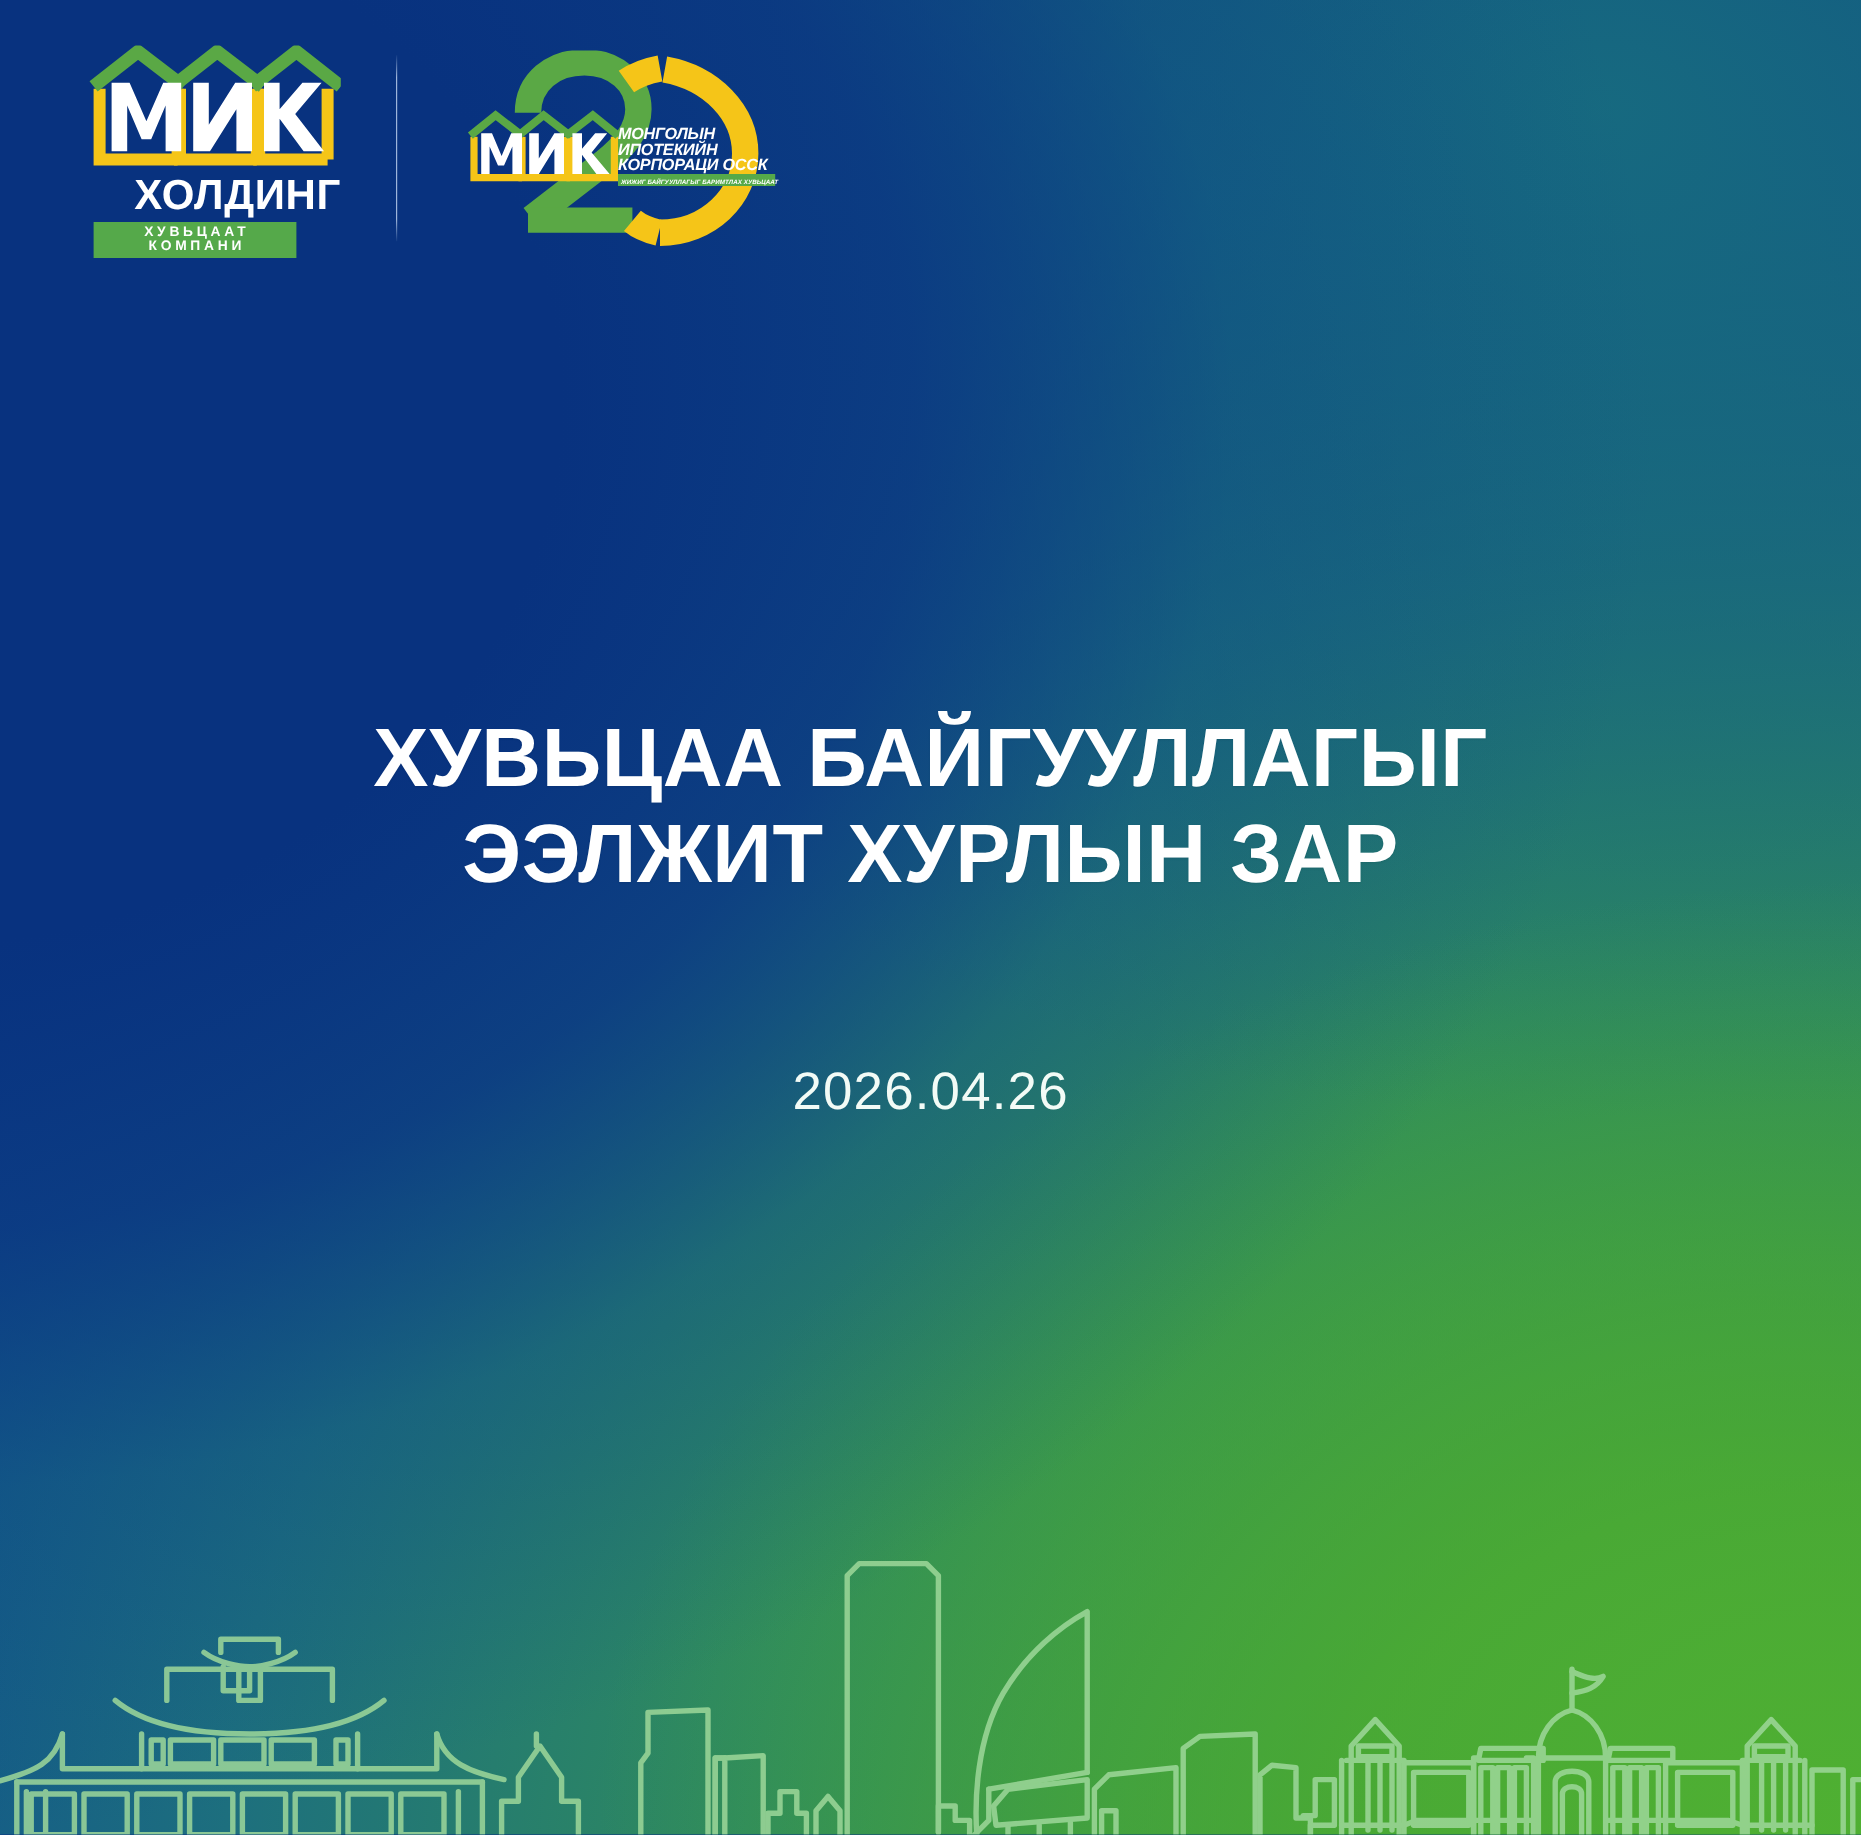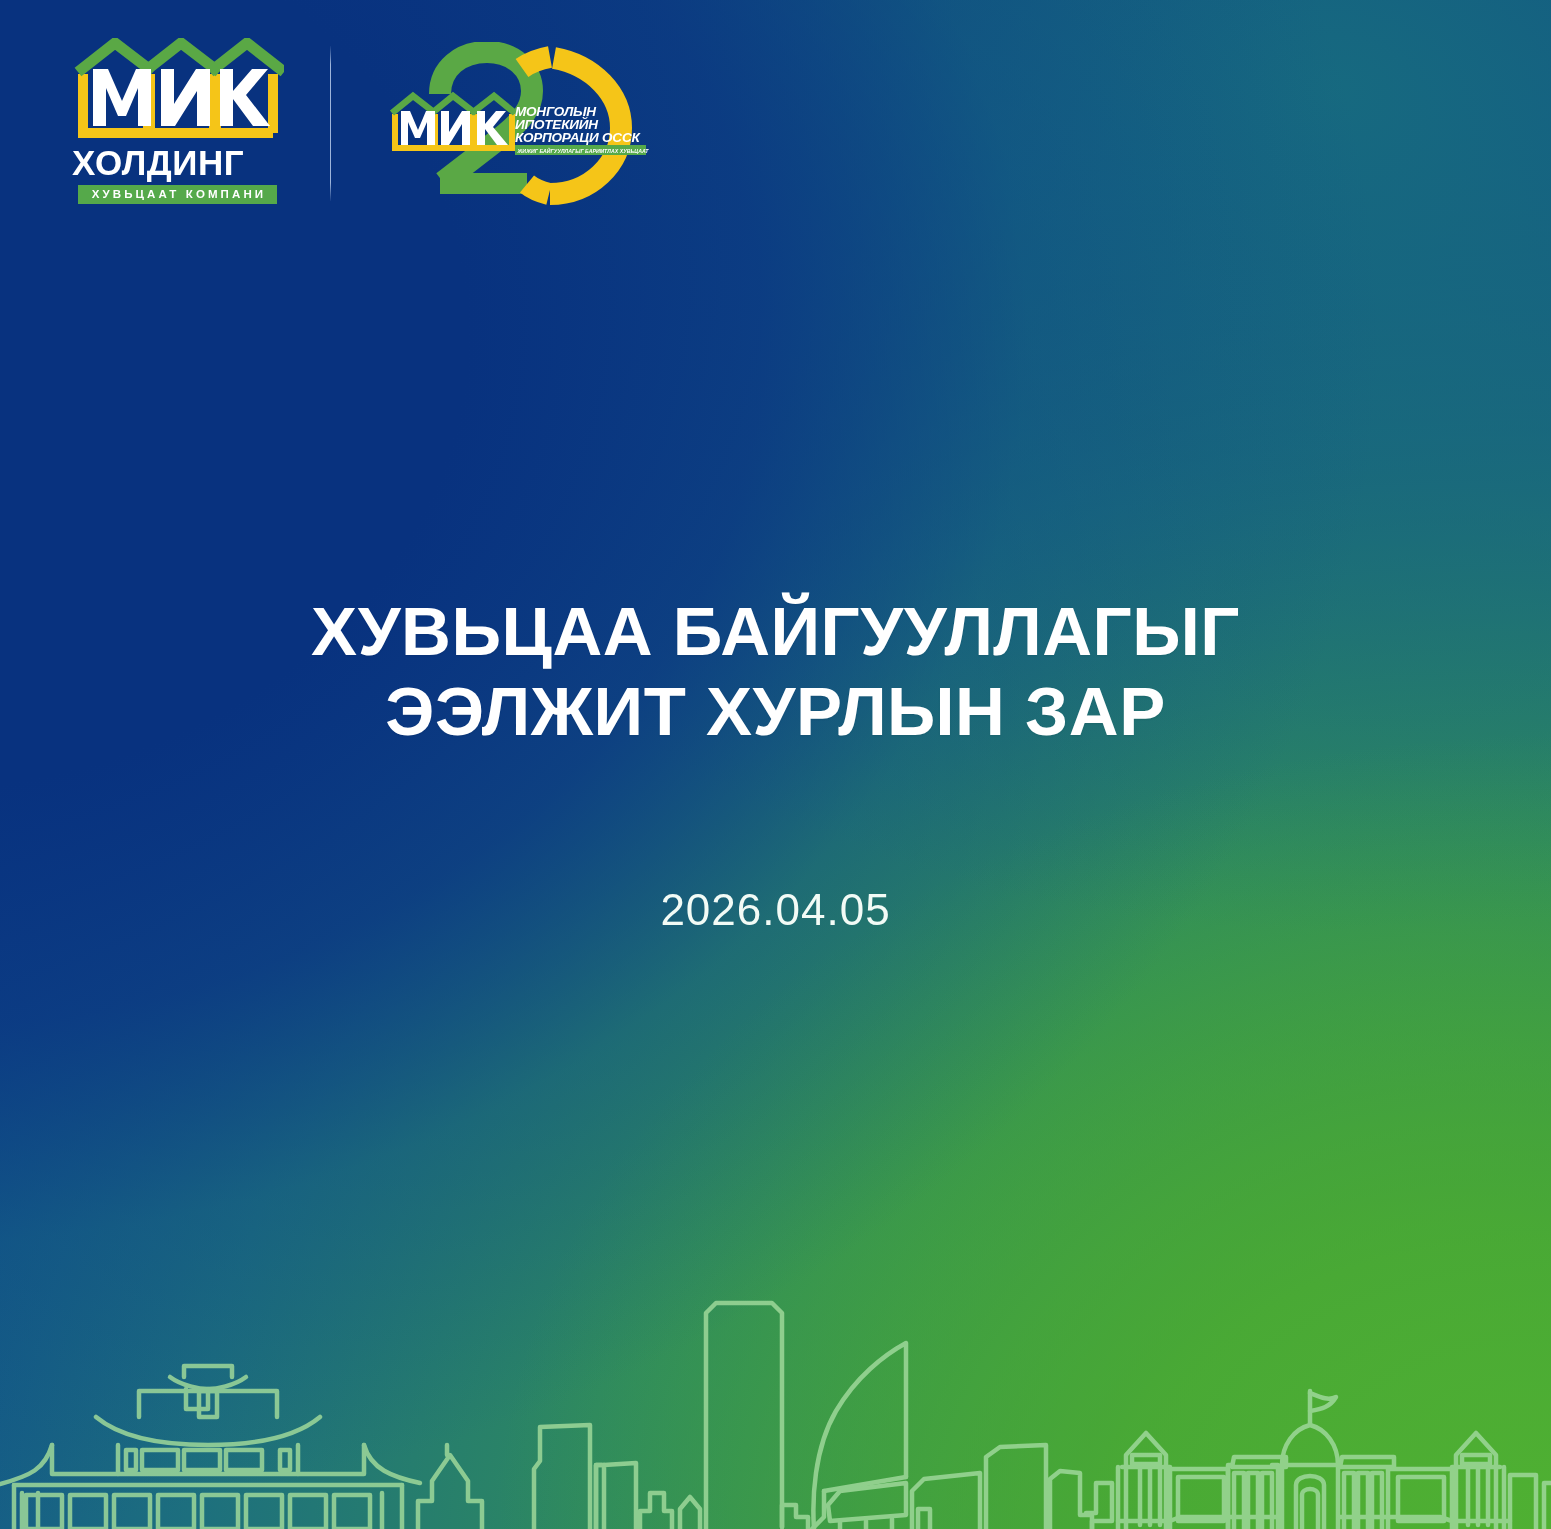--- a/index.html
+++ b/index.html
@@ -62,27 +62,27 @@
     width:212px;
   }
   .holding-mark { position:relative; width:212px; height:105px; }
   .holding-word {
     margin-top:2px;
     font-size:35px;
     font-weight:bold;
     letter-spacing:0.5px;
     color:#ffffff;
     line-height:1;
-    text-align:left;
+    text-align:right;
     width:212px;
     font-family:"Liberation Sans", sans-serif;
   }
   .holding-badge {
     margin-top:5px;
-    width:199px;
+    width:169px;
     margin-left:6px;
     background:#55a94a;
     color:#ffffff;
     font-size:11.5px;
     font-weight:bold;
     letter-spacing:3.1px;
     text-align:center;
     padding:3.5px 0 3.5px 3px;
     line-height:1;
   }
@@ -347,15 +347,15 @@
     </div>
   </div>
 
   <div class="title-block">
     <h1 class="title">
       <span class="line">ХУВЬЦАА БАЙГУУЛЛАГЫГ</span>
       <span class="line">ЭЭЛЖИТ ХУРЛЫН ЗАР</span>
     </h1>
   </div>
 
-  <div class="date">2026.04.05</div>
+  <div class="date">2026.04.26</div>
 
 </div>
 
 </body></html>

